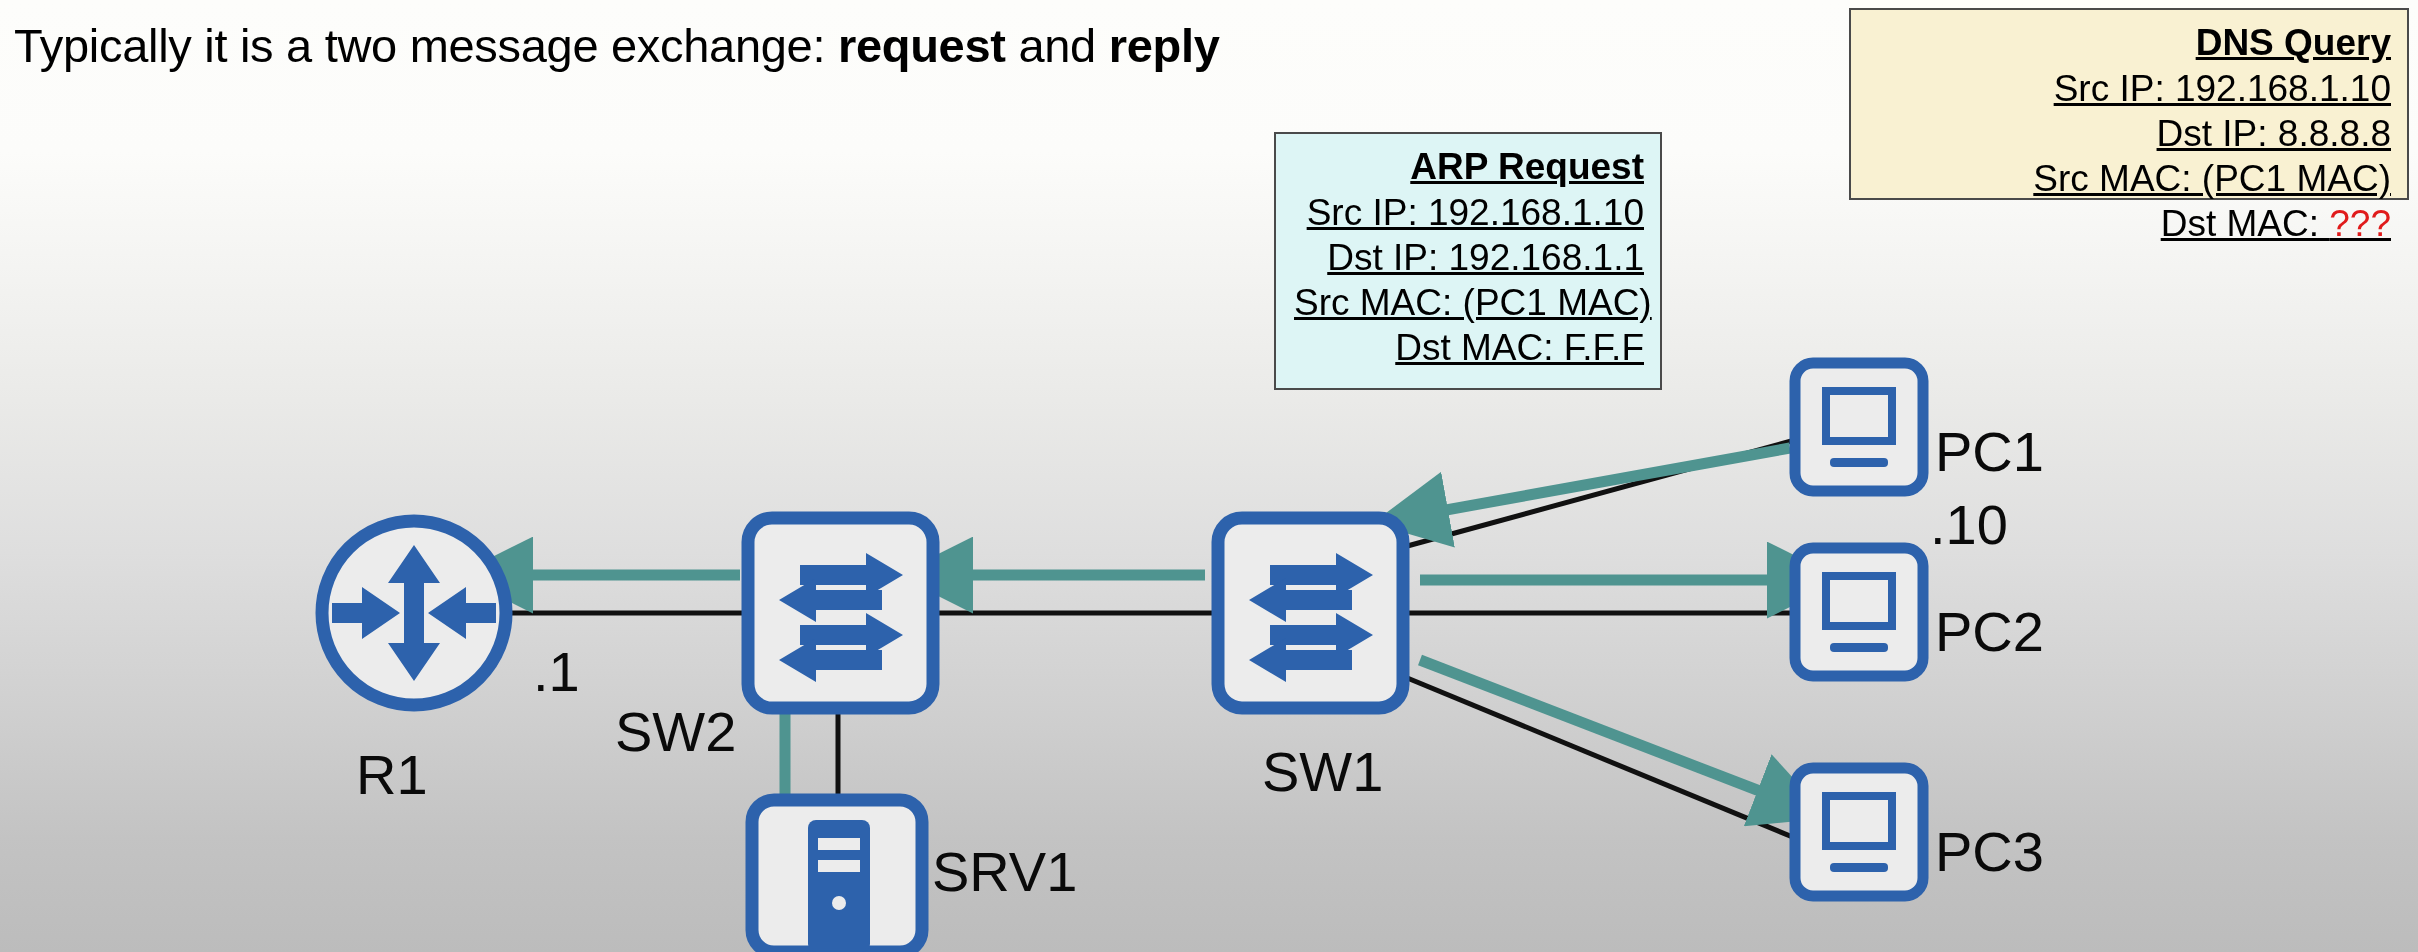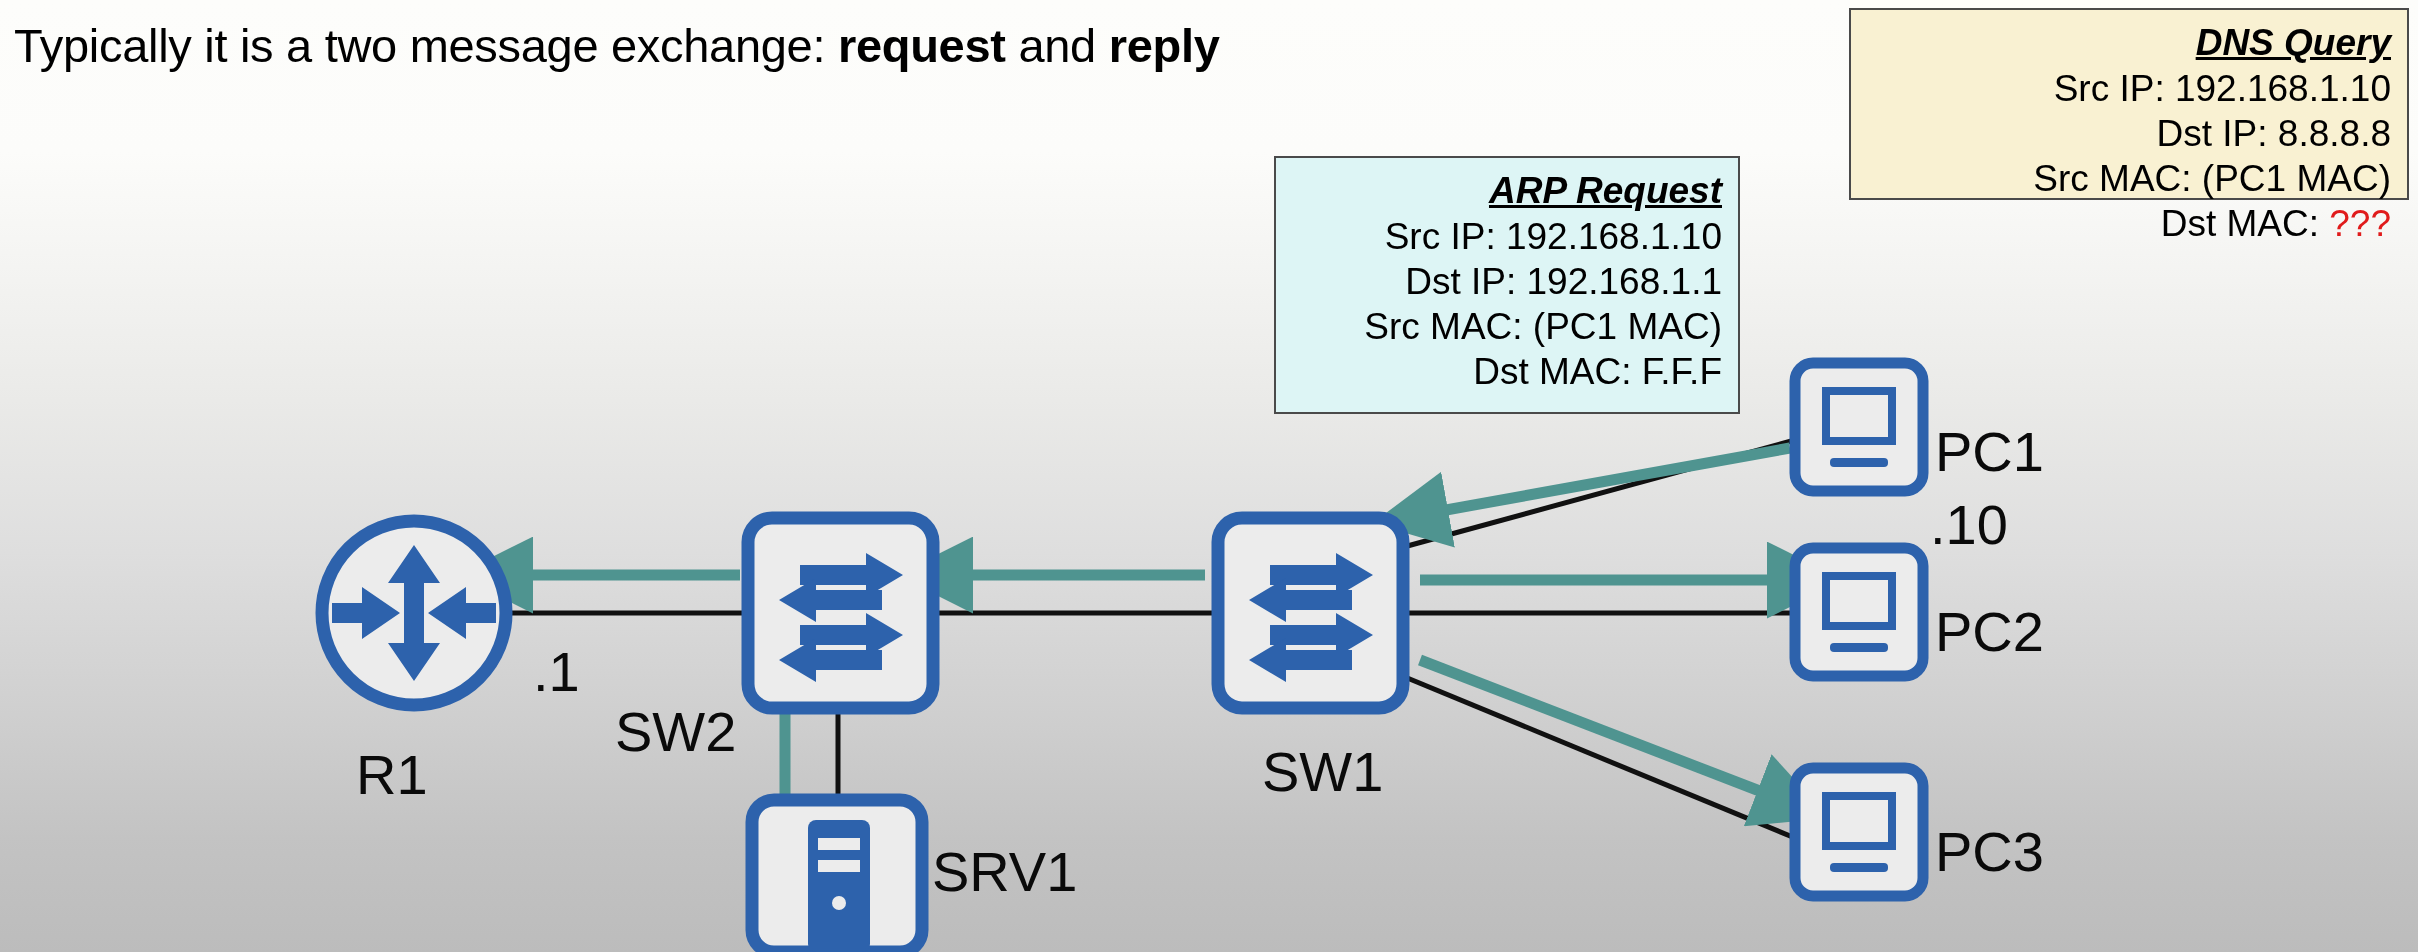--- a/index.html
+++ b/index.html
@@ -46,34 +46,34 @@
     box-sizing: border-box;
     padding: 10px 16px 14px 18px;
   }
   .callout .c-title {
     font-size: 37px;
     font-weight: bold;
     text-decoration: underline;
     color: #000000;
     line-height: 46px;
     white-space: nowrap;
-    font-style: italic;
   }
   .callout .c-row {
     font-size: 37px;
     color: #000000;
     line-height: 45px;
     white-space: nowrap;
+    text-decoration: underline;
   }
   .callout .unknown { color: #e01b1b; }
 
   #arp-box {
     left: 1274px;
-    top: 156px;
-    width: 466px;
+    top: 132px;
+    width: 388px;
     height: 258px;
     background: #ddf5f5;
   }
   #dns-box {
     left: 1849px;
     top: 8px;
     width: 560px;
     height: 192px;
     background: #f9f1d2;
   }

